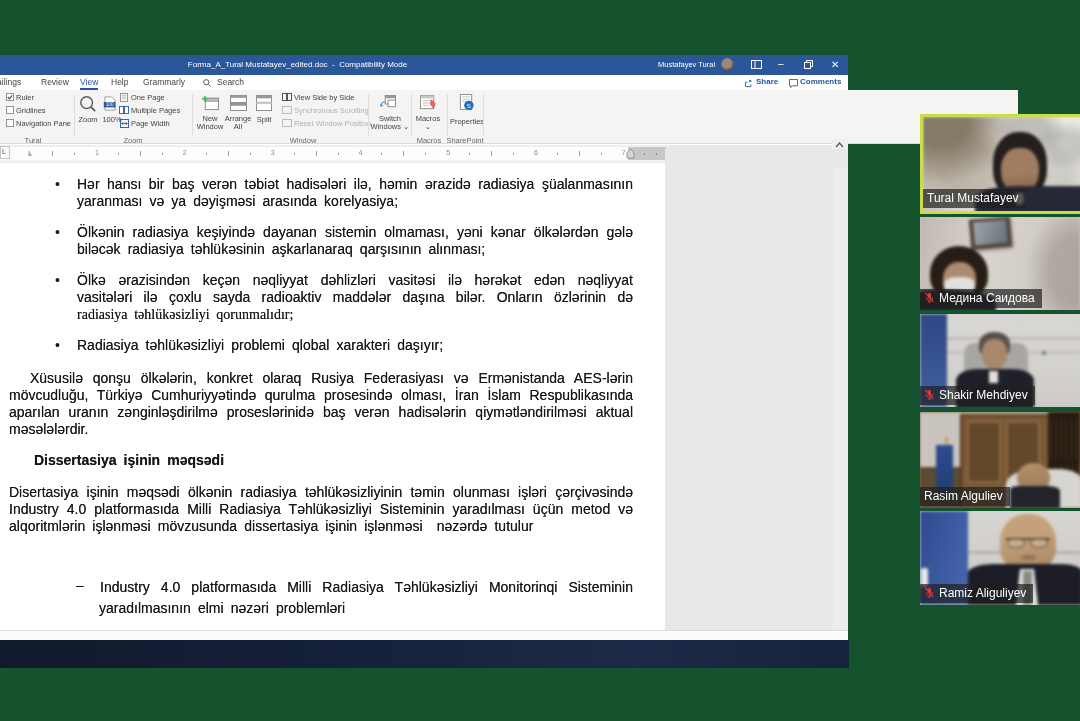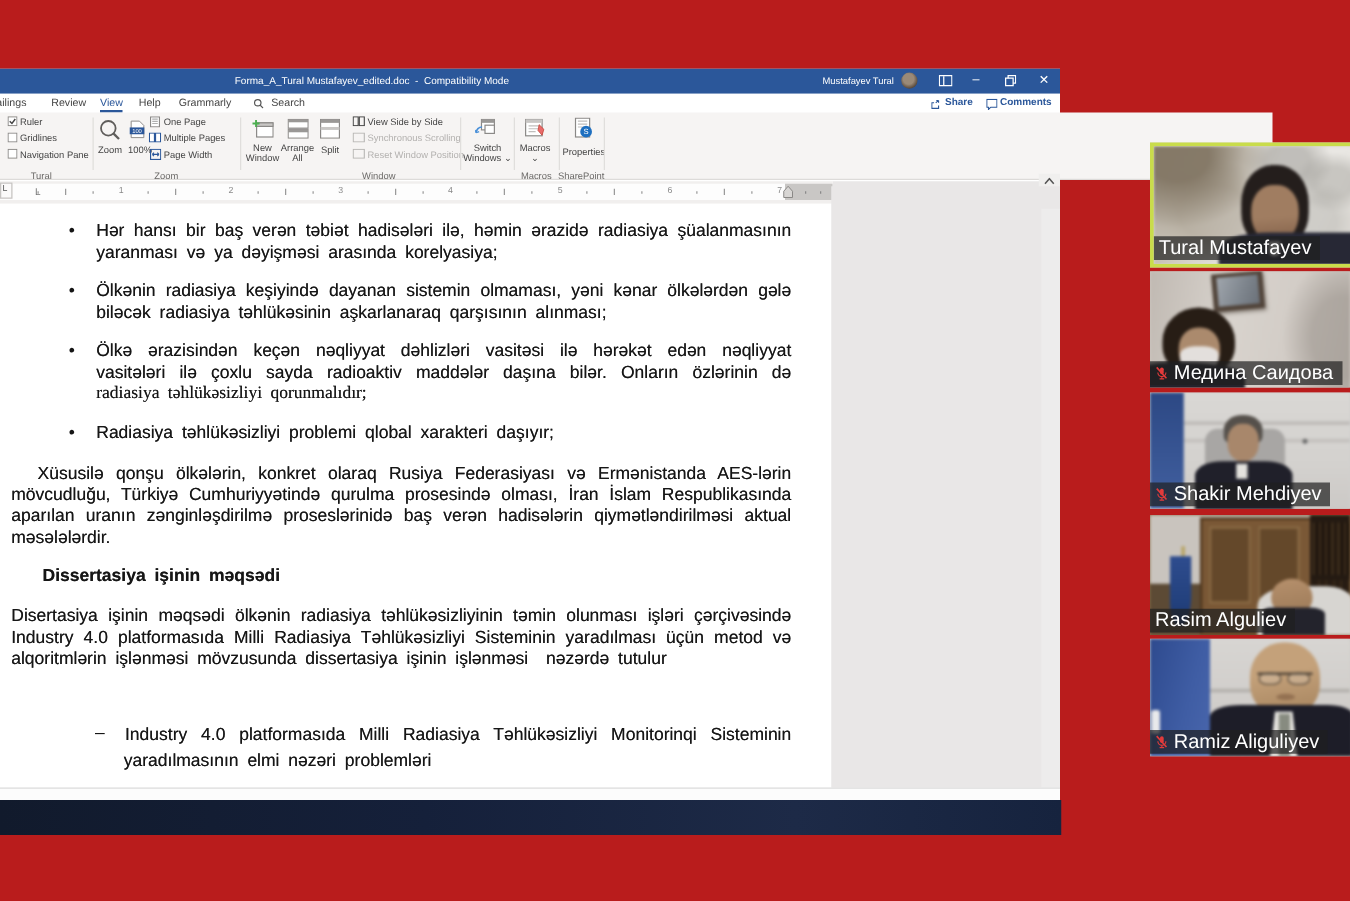--- a/index.html
+++ b/index.html
@@ -1,17 +1,17 @@
 <!DOCTYPE html>
 <html><head>
 <meta charset="utf-8">
 <style>
   * { margin:0; padding:0; box-sizing:border-box; }
   html,body { width:1080px; height:721px; overflow:hidden; background:#1a1a1b; font-family:"Liberation Sans", sans-serif; }
-  #stage { position:relative; width:1080px; height:721px; background:#b91c1c; }
+  #stage { position:relative; width:1080px; height:721px; background:#14532d; }
   .abs { position:absolute; }
 
   
   #word { position:absolute; left:0; top:55px; width:848px; height:585px; background:#fff; }
   #titlebar { position:absolute; left:0; top:0; width:848px; height:20px; background:#2b579a; }
   #titletext { position:absolute; left:0; top:5px; width:595px; text-align:center; color:#fff; font-size:8px; }
   .tbtn { position:absolute; top:0; height:19px; color:#fff; }
   #menubar { position:absolute; left:0; top:20px; width:848px; height:15px; background:#fff; }
   .tab { position:absolute; top:2px; font-size:8.5px; color:#454545; }
   #ribbon { position:absolute; left:0; top:35px; width:1018px; height:54px; background:#f6f4f3; border-bottom:1px solid #dddbd9; }
@@ -30,21 +30,21 @@
   .dl { position:absolute; font-size:14px; line-height:17px; word-spacing:3.2px; color:#161616; text-shadow:0 0 0.45px rgba(20,20,20,0.75); }
   .j { text-align:justify; text-align-last:justify; }
   .bold { font-weight:bold; }
   .bullet { position:absolute; font-size:14px; color:#161616; }
 
   
   #navy { position:absolute; left:0; top:640px; width:849px; height:28px; background:linear-gradient(90deg,#111a2c 0%, #15203a 40%, #1d2a47 75%, #16233e 100%); }
 
   
   .tile { position:absolute; left:920px; width:164px; overflow:hidden; background:#888; }
-  .nlabel { position:absolute; left:0; bottom:2px; height:19px; background:rgba(32,32,32,0.7); color:#fff; font-size:16px; line-height:19px; padding:0 7px 0 4px; white-space:nowrap; }
+  .nlabel { position:absolute; left:0; bottom:2px; height:19px; background:rgba(32,32,32,0.7); color:#fff; font-size:12px; line-height:19px; padding:0 7px 0 4px; white-space:nowrap; }
   .vid { position:absolute; left:0; top:0; width:160px; height:96px; filter:blur(1.4px); }
   .micwrap { display:inline-block; width:11px; height:11px; margin-right:4px; vertical-align:-1px; }
 </style>
 </head>
 <body>
 <div id="stage">
 
   <div id="word">
     <div id="titlebar">
       <div id="titletext">Forma_A_Tural Mustafayev_edited.doc&nbsp;&nbsp;-&nbsp;&nbsp;Compatibility Mode</div>

